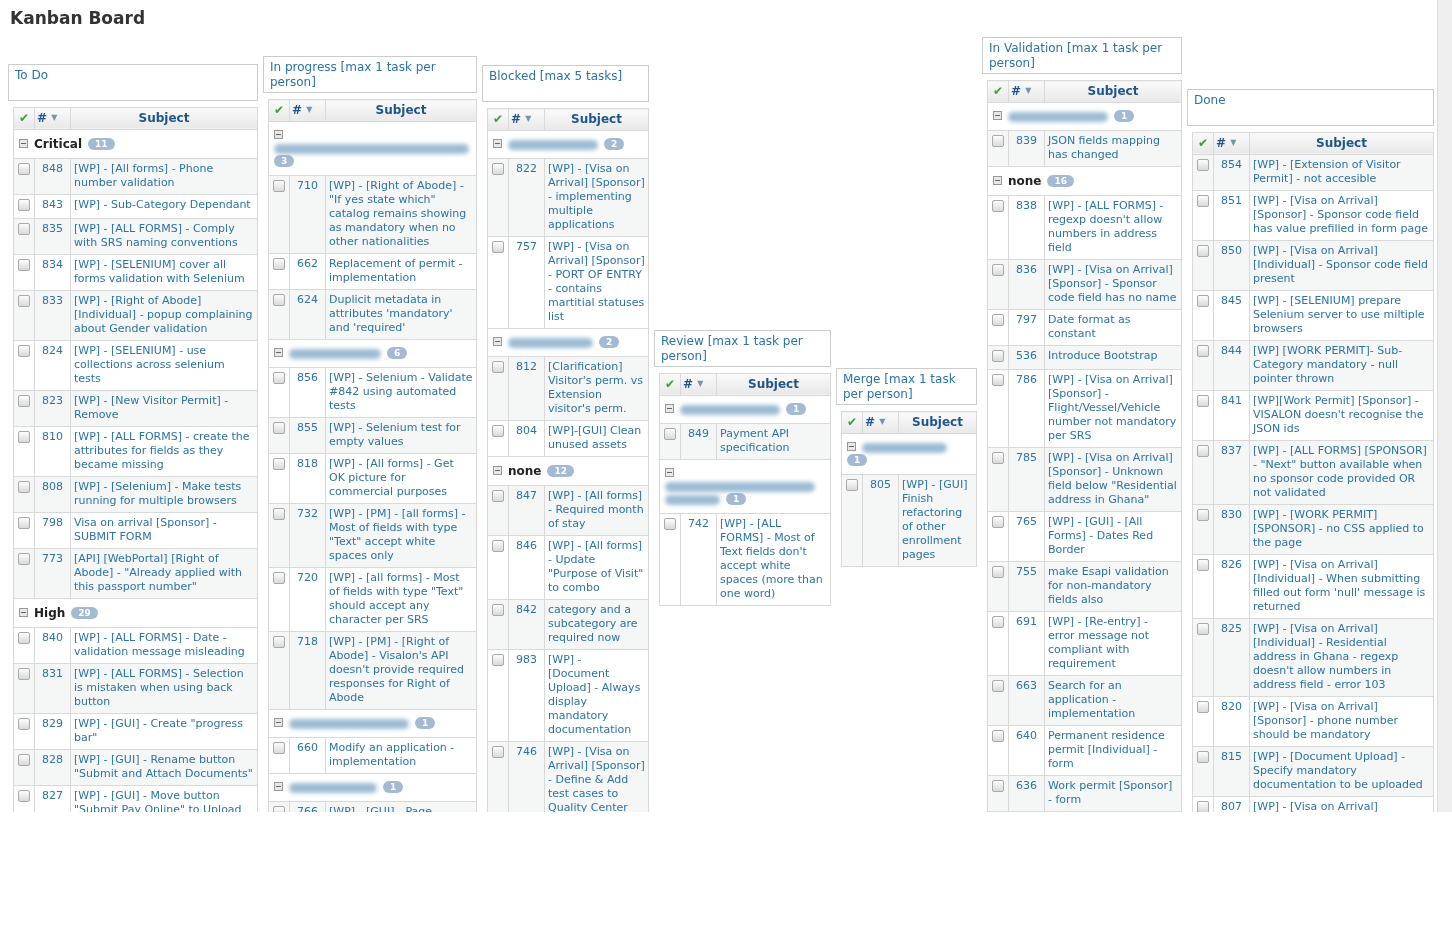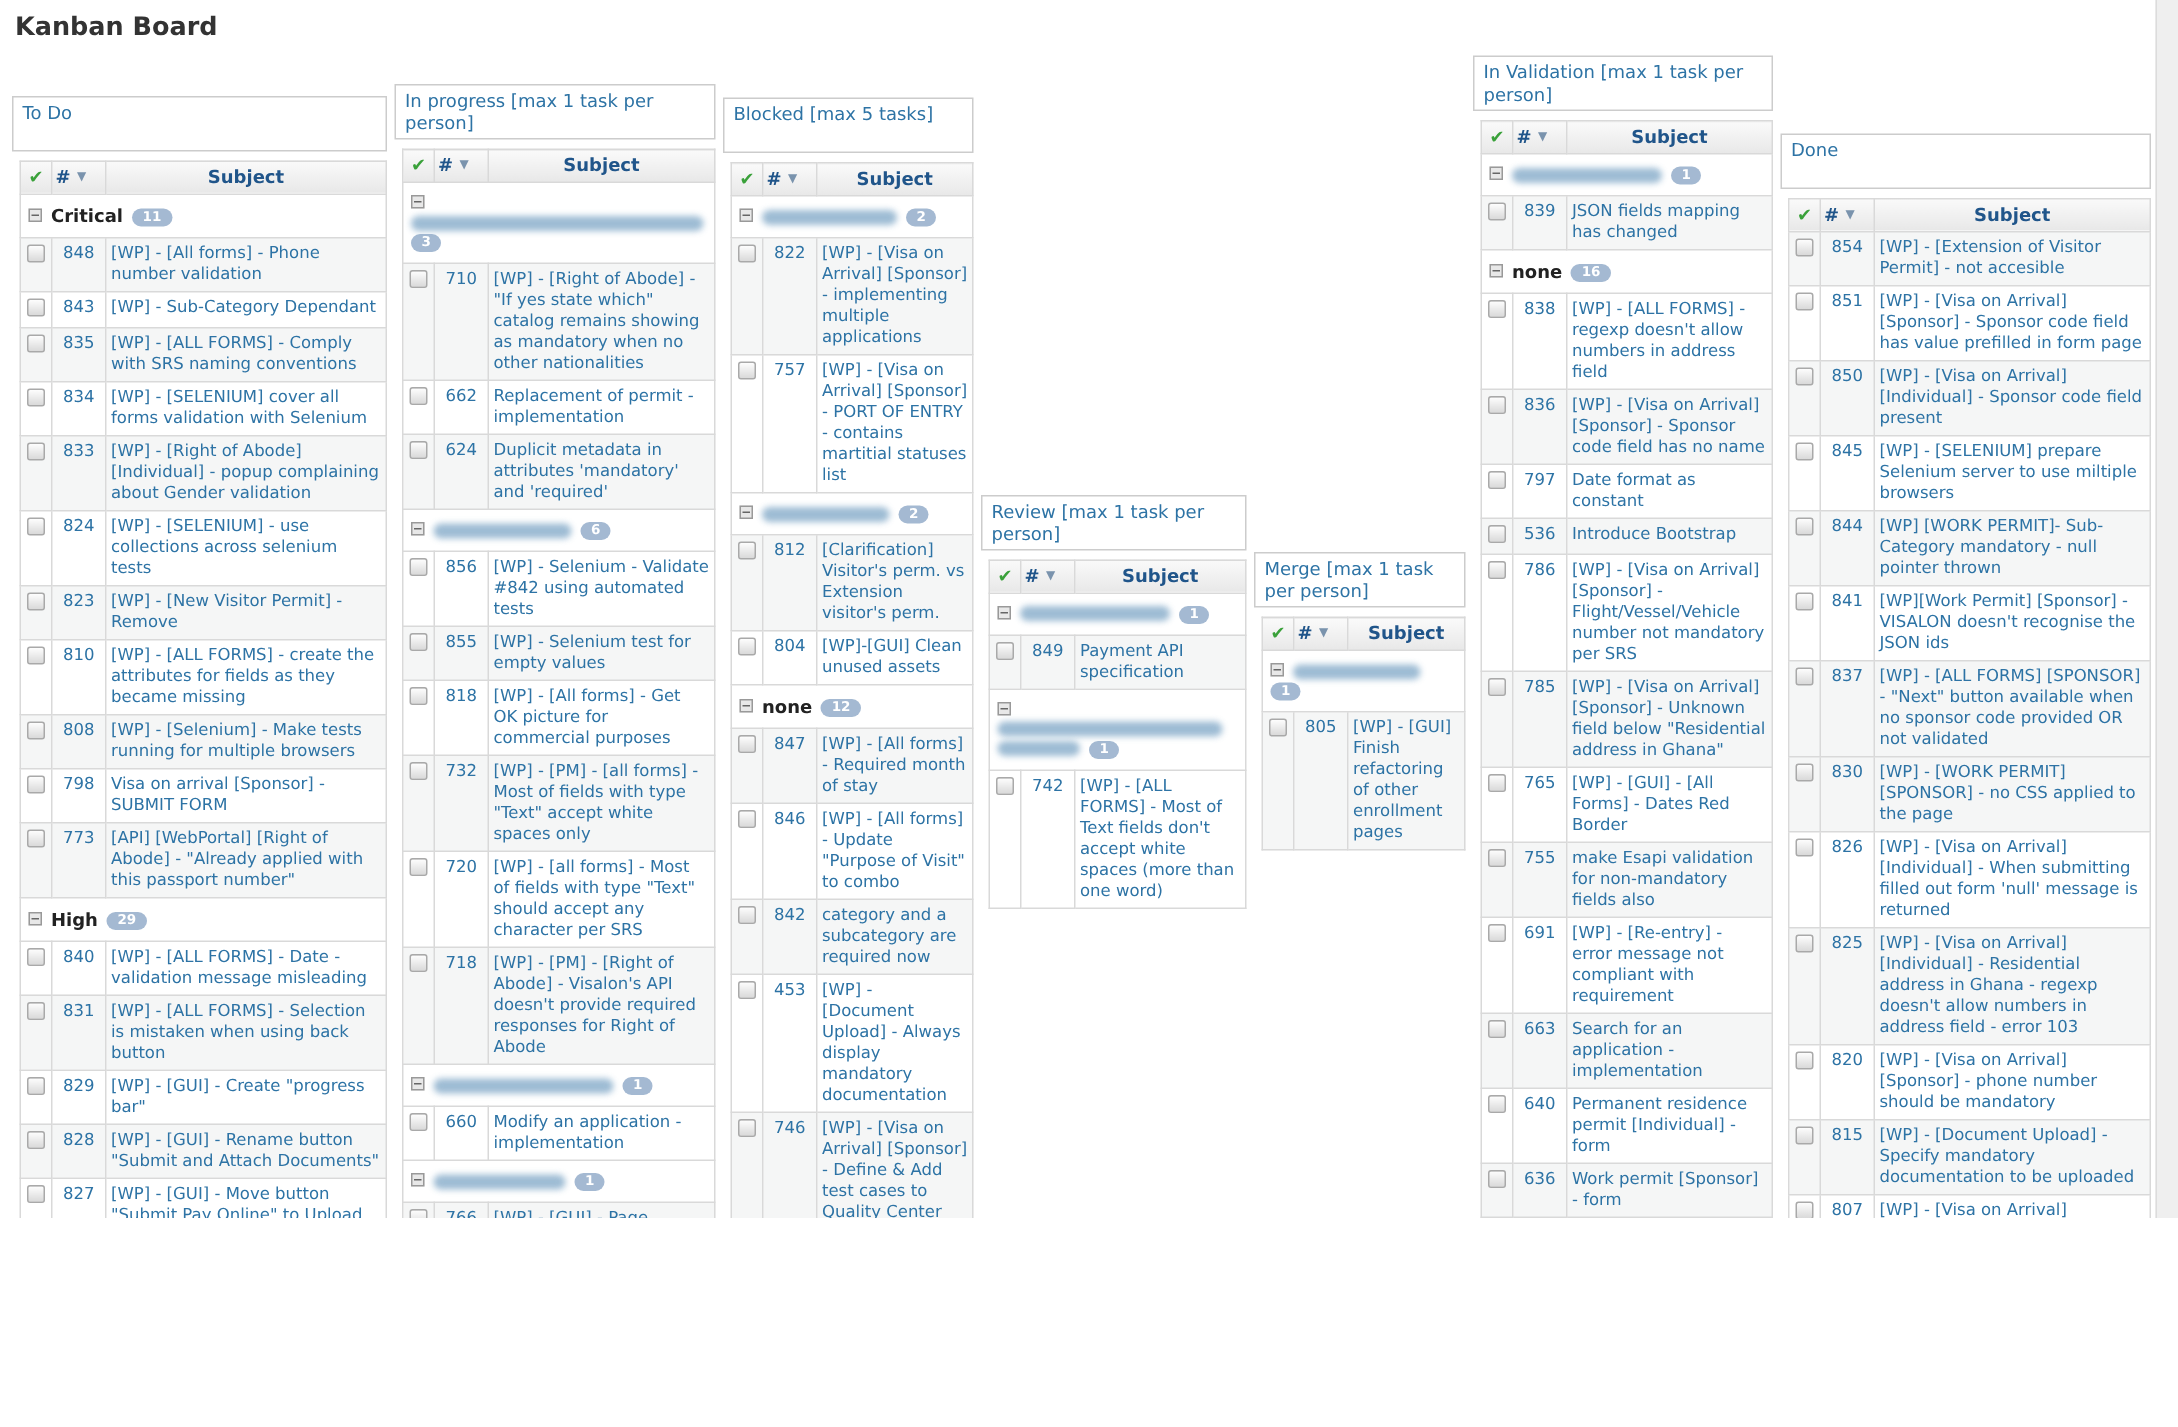--- a/index.html
+++ b/index.html
@@ -356,21 +356,21 @@
             </tr>
             <tr class="task alt">
               <td class="c-check"><input class="cb" type="checkbox" style=""></td>
               <td class="c-num"><a class="ilink">842</a></td>
               <td class="c-subj">
                 <a class="ilink">category and a subcategory are required now</a>
               </td>
             </tr>
             <tr class="task">
               <td class="c-check"><input class="cb" type="checkbox" style=""></td>
-              <td class="c-num"><a class="ilink">453</a></td>
+              <td class="c-num"><a class="ilink">983</a></td>
               <td class="c-subj">
                 <a class="ilink">[WP] - [Document Upload] - Always display mandatory documentation</a>
               </td>
             </tr>
             <tr class="task alt">
               <td class="c-check"><input class="cb" type="checkbox" style=""></td>
               <td class="c-num"><a class="ilink">746</a></td>
               <td class="c-subj">
                 <a class="ilink">[WP] - [Visa on Arrival] [Sponsor] - Define &amp; Add test cases to Quality Center</a>
               </td>

